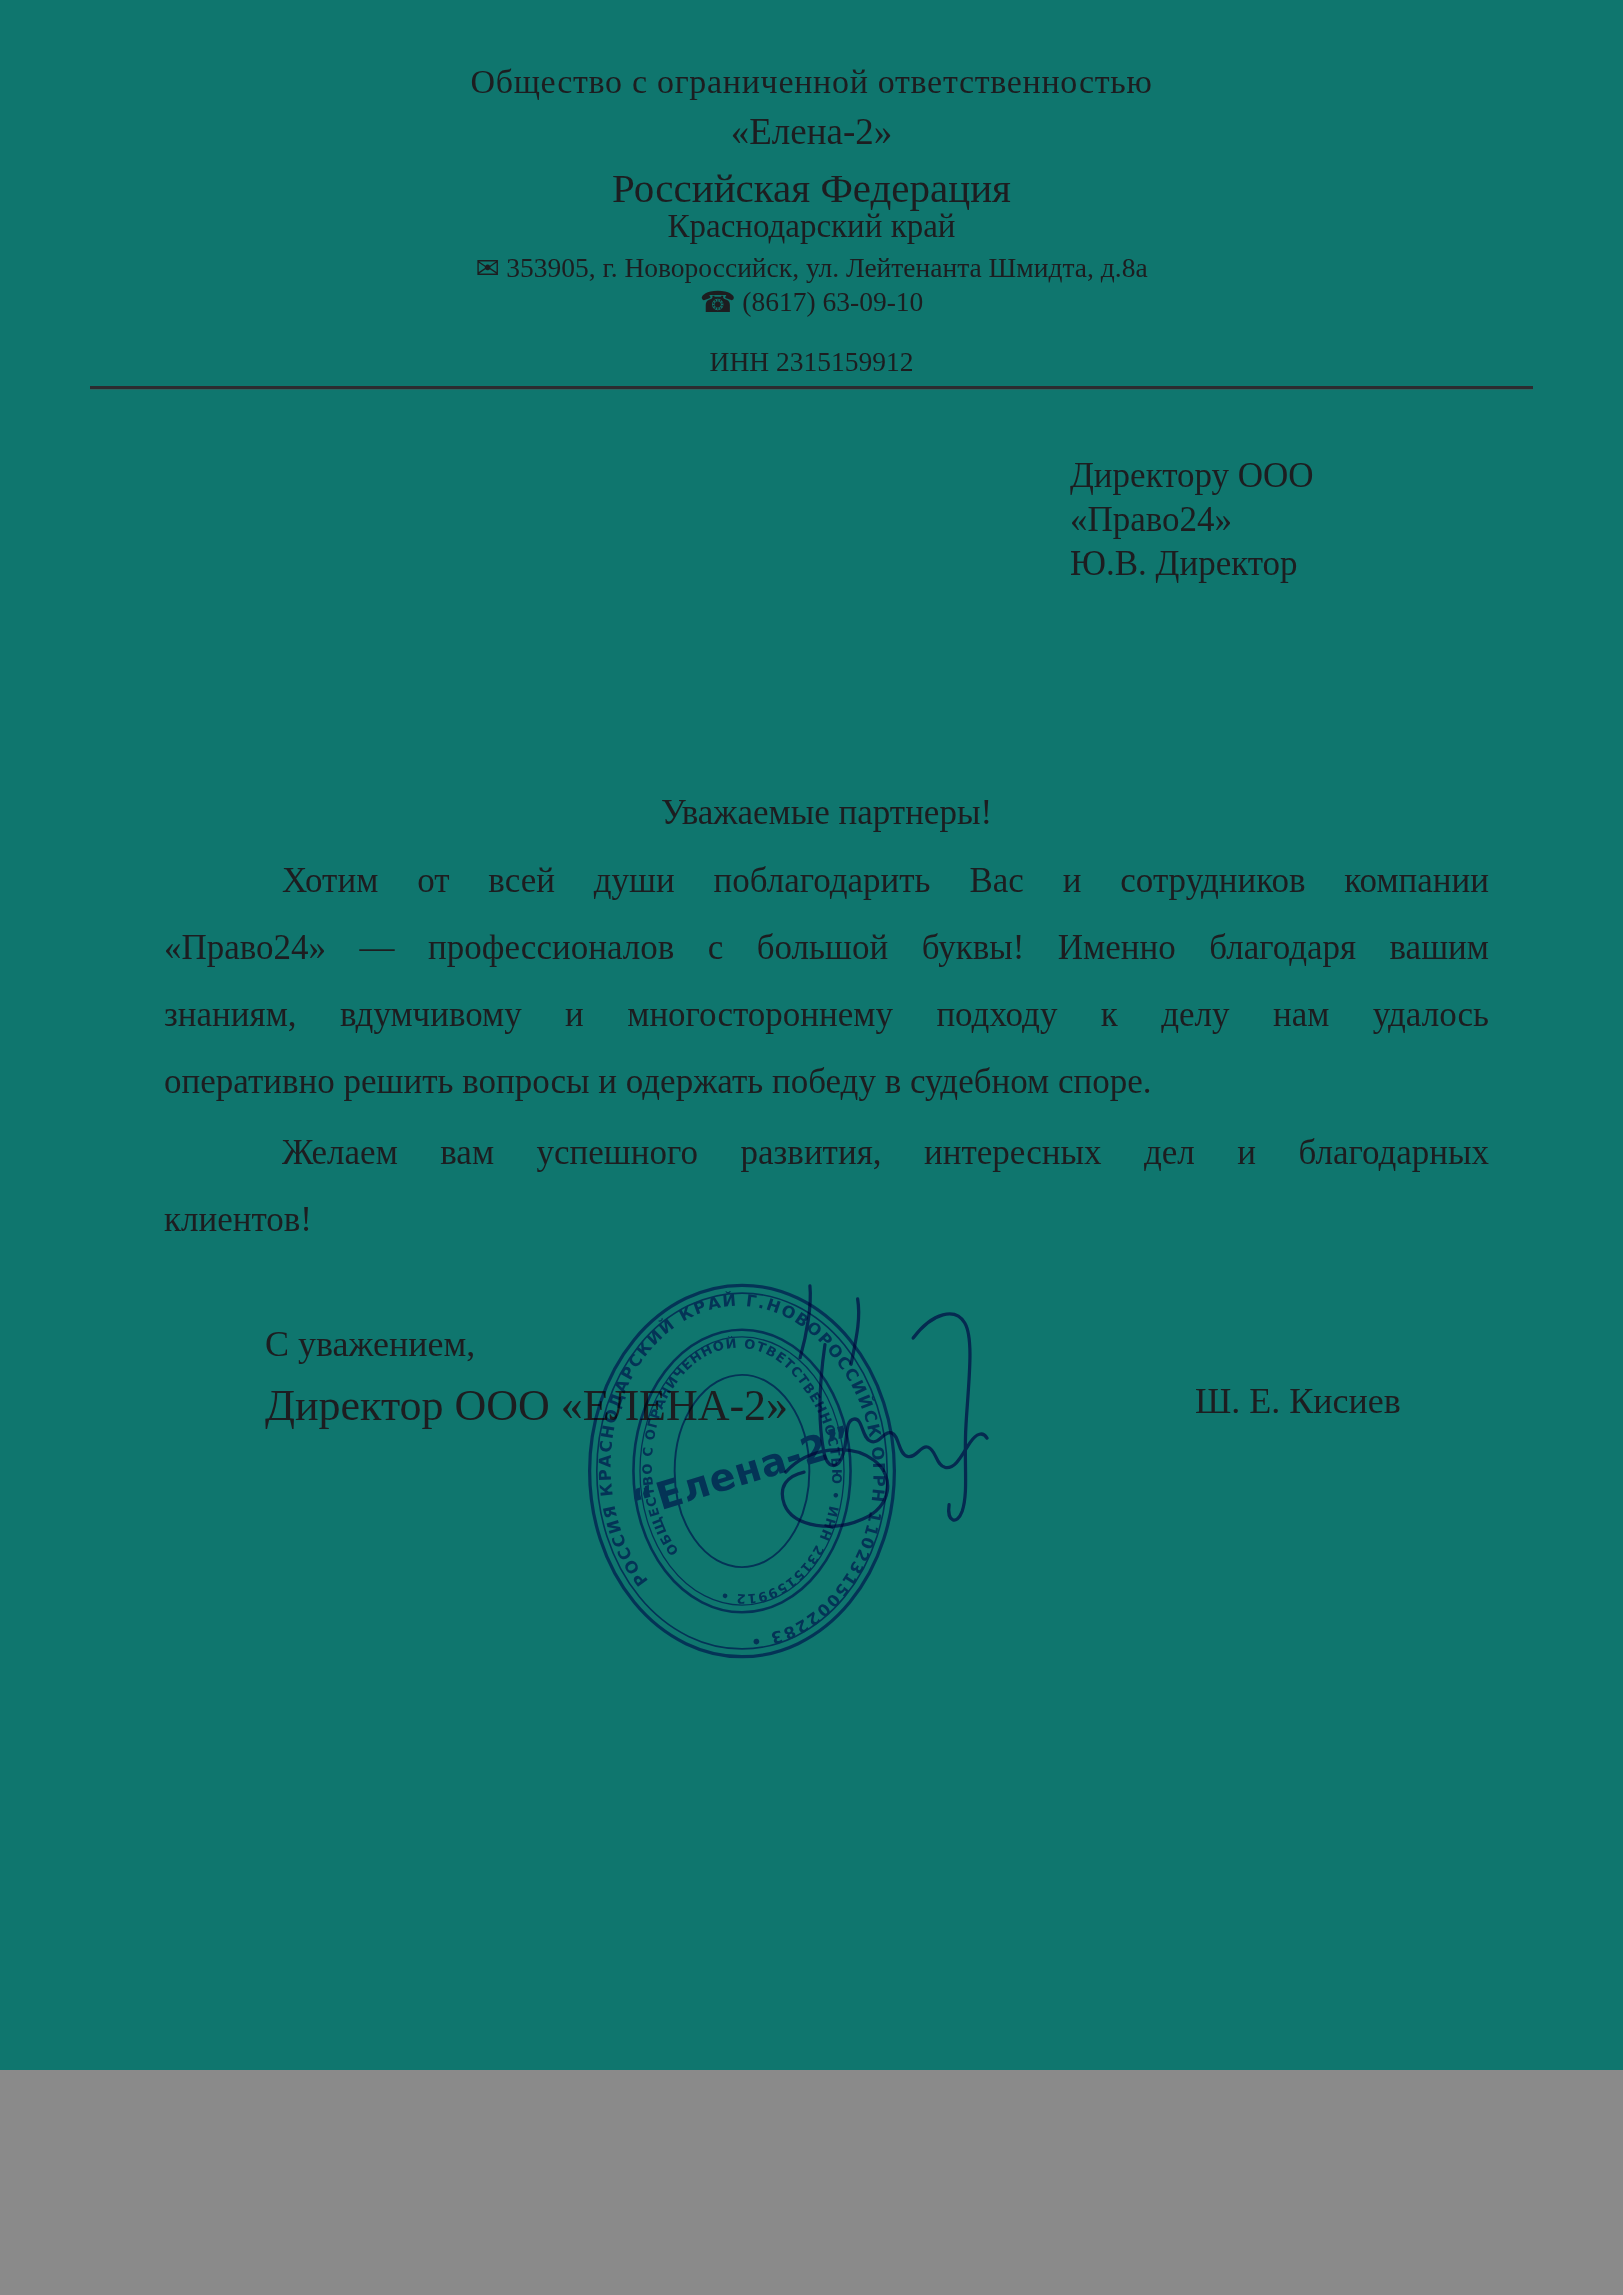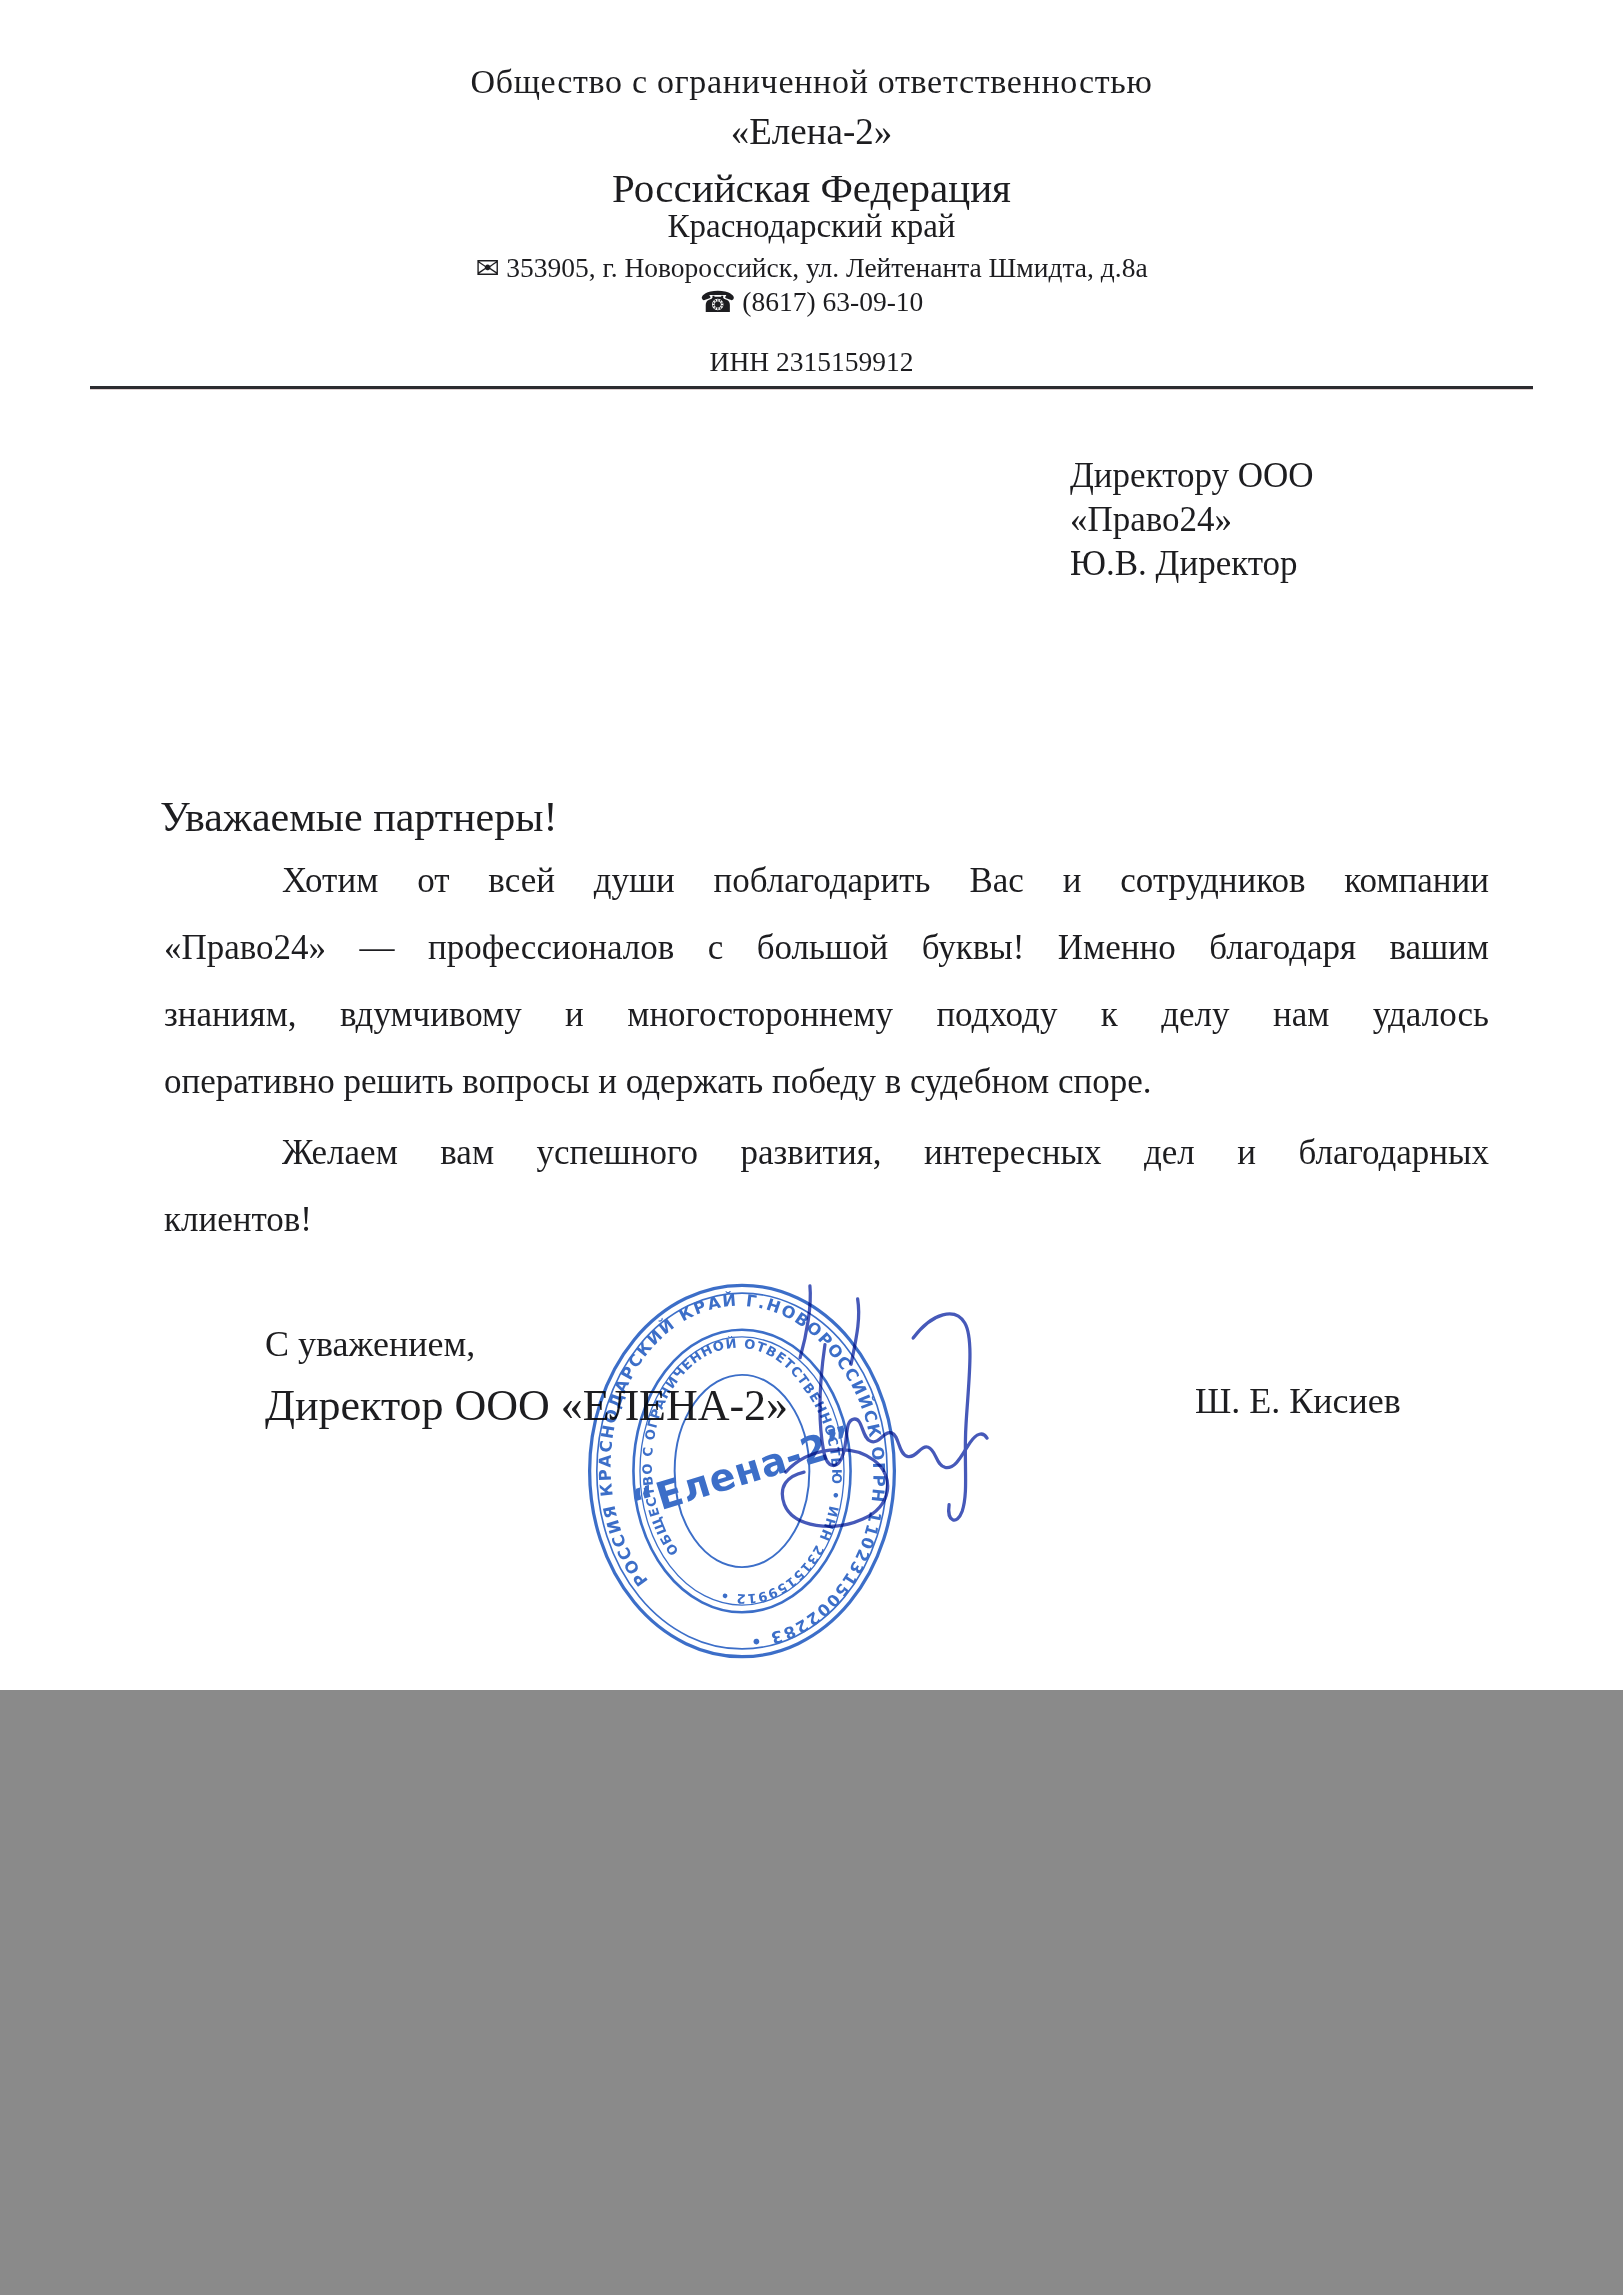--- a/index.html
+++ b/index.html
@@ -1,37 +1,37 @@
 <!DOCTYPE html>
 <html lang="ru" style="font-size:10.5px"><head>
 <meta charset="utf-8">
 <style>
   html,body{margin:0;padding:0;background:#8a8a8a;}
   .page{
     position:relative;
-    width:1623px;height:1690px;
-    background:#ffffff;
+    width:1623px;height:2070px;
+    background:#0f766e;
     font-family:"Liberation Serif", serif;
     color:#1d1d20;
     overflow:hidden;
   }
   .lh-line{position:absolute;left:0;width:100%;text-align:center;white-space:nowrap;}
   .lh-org-type{top:63px;font-size:34px;letter-spacing:0.7px;}
   .lh-org-name{top:110px;font-size:37px;}
   .lh-country{top:164px;font-size:41px;}
   .lh-region{top:208px;font-size:33px;text-align:center;}
   .lh-address{top:250px;font-size:27.5px;}
   .lh-phone{top:284px;font-size:27.5px;}
   .lh-inn{top:346px;font-size:27.5px;}
   .lh-icon{font-style:normal;font-size:29px;position:relative;top:1.3px;margin-right:6.5px;}
   .rule{position:absolute;left:90px;top:386px;width:1443px;height:2.6px;background:#2c2c30;box-shadow:0 0.7px 0 rgba(120,60,60,.35);}
   
   .recipient{position:absolute;left:1070px;top:454px;font-size:35px;line-height:44px;}
   
-  .salutation{position:absolute;left:160px;top:793px;width:1333px;text-align:left;font-size:42px;}
+  .salutation{position:absolute;left:160px;top:793px;width:1333px;text-align:center;font-size:35px;}
   
   .bodytext{position:absolute;left:160px;top:843px;width:1333px;font-size:35px;line-height:67px;}
   .bodytext p{margin:4px;}
   .jline{text-align:justify;text-align-last:justify;}
   .jlast{text-align:left;}
   .indent{text-indent:118px;}
   
   .regards{position:absolute;left:265px;top:1323px;font-size:36px;}
   .signer-title{position:absolute;left:265px;top:1380px;font-size:44px;z-index:1;}
   .signer-name{position:absolute;left:1195px;top:1380px;font-size:36px;}

